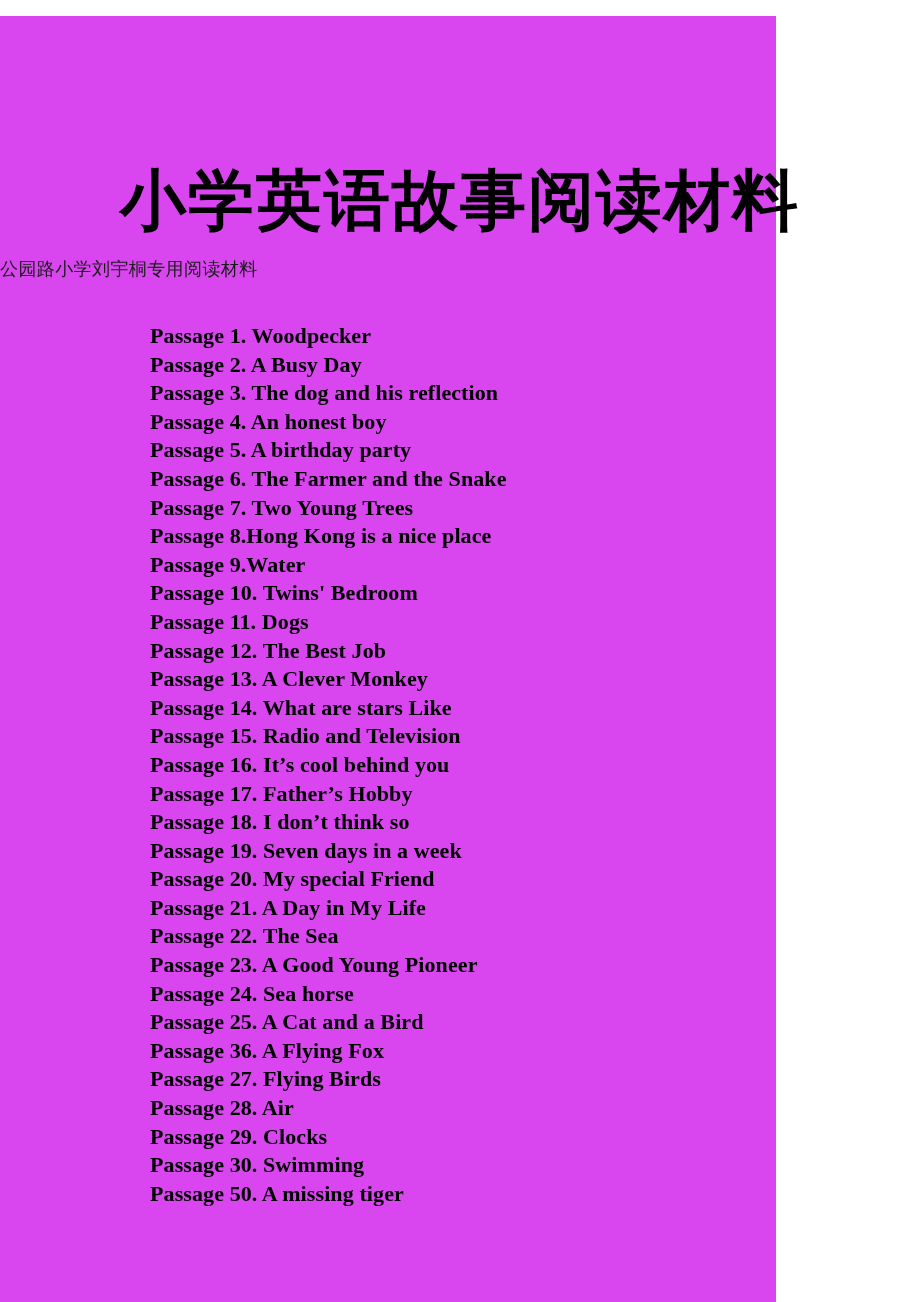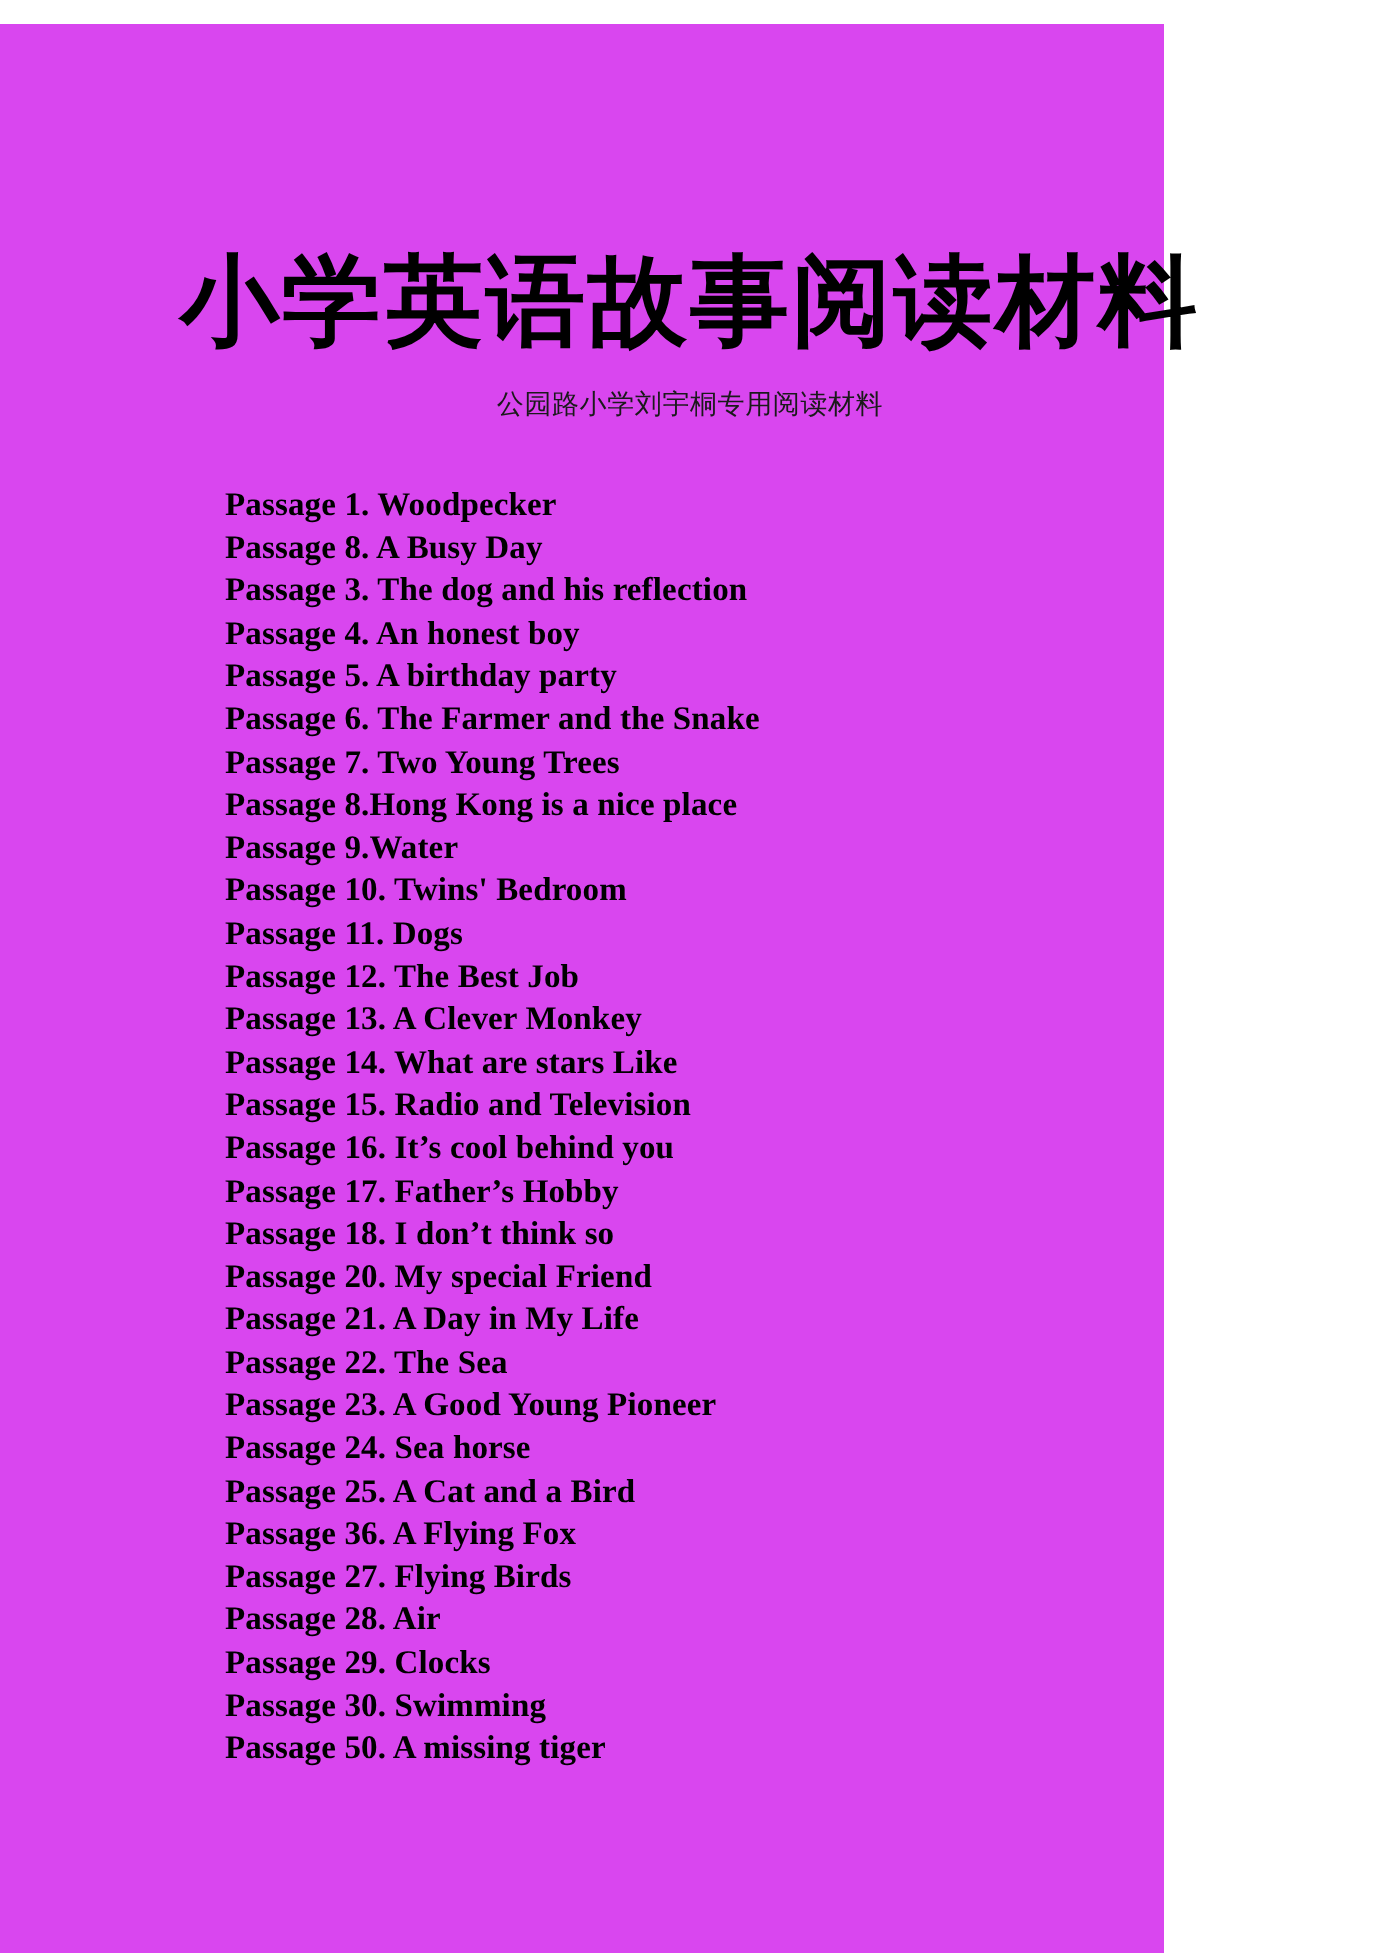--- a/index.html
+++ b/index.html
@@ -42,21 +42,20 @@
     color: #000000;
     white-space: nowrap;
   }
 
   
   .doc-subtitle {
     position: absolute;
     left: 0;
     top: 240px;
     width: 920px;
-    text-align: center;
     font-family: "Liberation Serif", "DejaVu Serif", serif;
     font-weight: normal;
     font-size: 18px;
     line-height: 26px;
     letter-spacing: 0.4px;
     color: #1a1a1a;
     white-space: nowrap;
   }
 
   
@@ -84,37 +83,38 @@
 
 <div class="page">
 
   <h1 class="doc-title">小学英语故事阅读材料</h1>
 
   <div class="doc-subtitle">公园路小学刘宇桐专用阅读材料</div>
 
   <ul class="passage-list">
 
   <li class="passage-item">Passage 1. Woodpecker</li>
-      <li class="passage-item">Passage 8. A Busy Day</li>
+      <li class="passage-item">Passage 2. A Busy Day</li>
       <li class="passage-item">Passage 3. The dog and his reflection</li>
       <li class="passage-item">Passage 4. An honest boy</li>
       <li class="passage-item">Passage 5. A birthday party</li>
       <li class="passage-item">Passage 6. The Farmer and the Snake</li>
       <li class="passage-item">Passage 7. Two Young Trees</li>
       <li class="passage-item">Passage 8.Hong Kong is a nice place</li>
       <li class="passage-item">Passage 9.Water</li>
       <li class="passage-item">Passage 10. Twins' Bedroom</li>
       <li class="passage-item">Passage 11. Dogs</li>
       <li class="passage-item">Passage 12. The Best Job</li>
       <li class="passage-item">Passage 13. A Clever Monkey</li>
       <li class="passage-item">Passage 14. What are stars Like</li>
       <li class="passage-item">Passage 15. Radio and Television</li>
       <li class="passage-item">Passage 16. It’s cool behind you</li>
       <li class="passage-item">Passage 17. Father’s Hobby</li>
       <li class="passage-item">Passage 18. I don’t think so</li>
+      <li class="passage-item">Passage 19. Seven days in a week</li>
       <li class="passage-item">Passage 20. My special Friend</li>
       <li class="passage-item">Passage 21. A Day in My Life</li>
       <li class="passage-item">Passage 22. The Sea</li>
       <li class="passage-item">Passage 23. A Good Young Pioneer</li>
       <li class="passage-item">Passage 24. Sea horse</li>
       <li class="passage-item">Passage 25. A Cat and a Bird</li>
       <li class="passage-item">Passage 36. A Flying Fox</li>
       <li class="passage-item">Passage 27. Flying Birds</li>
       <li class="passage-item">Passage 28. Air</li>
       <li class="passage-item">Passage 29. Clocks</li>

